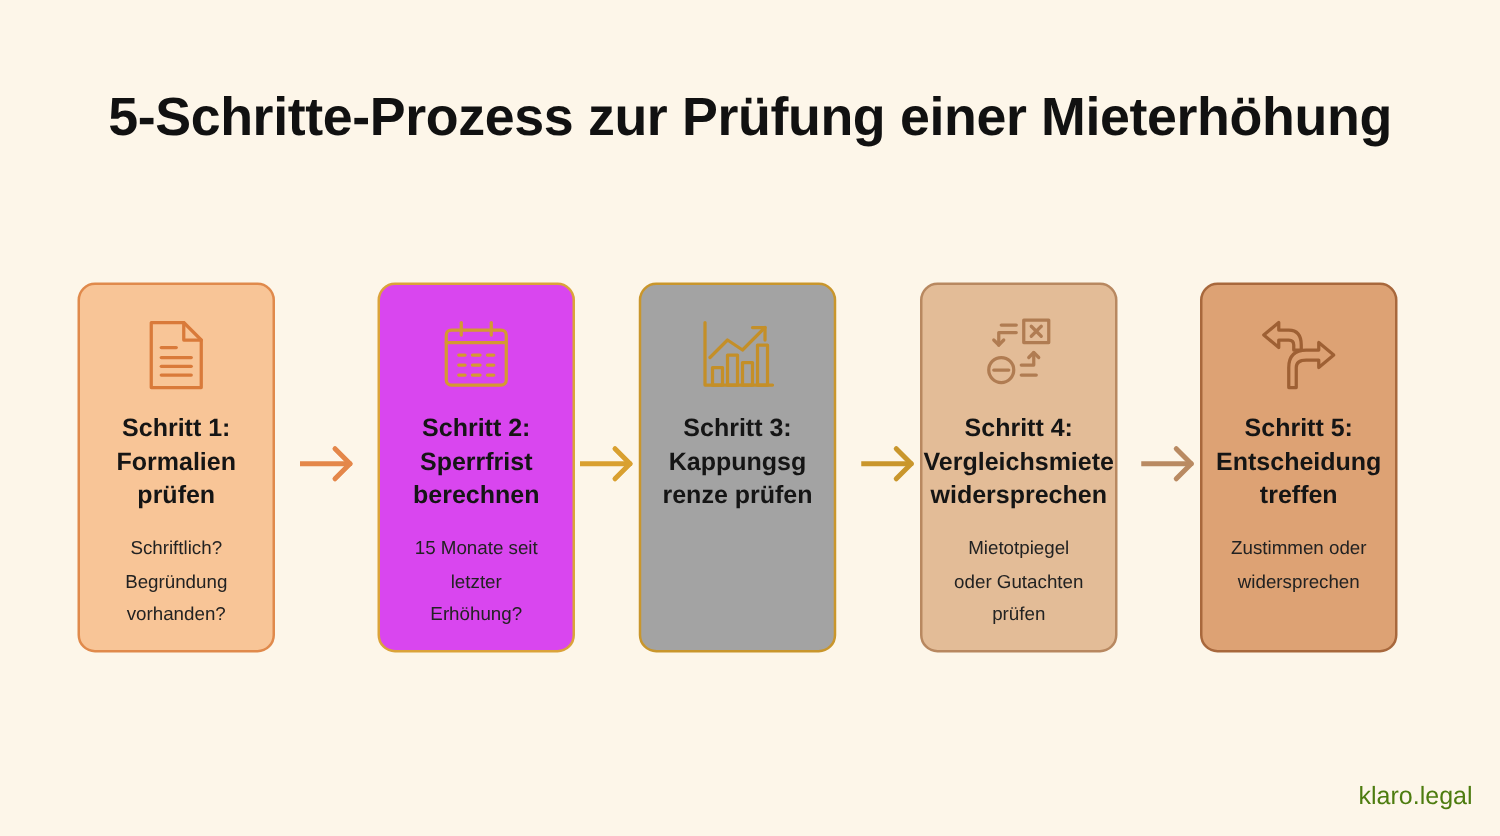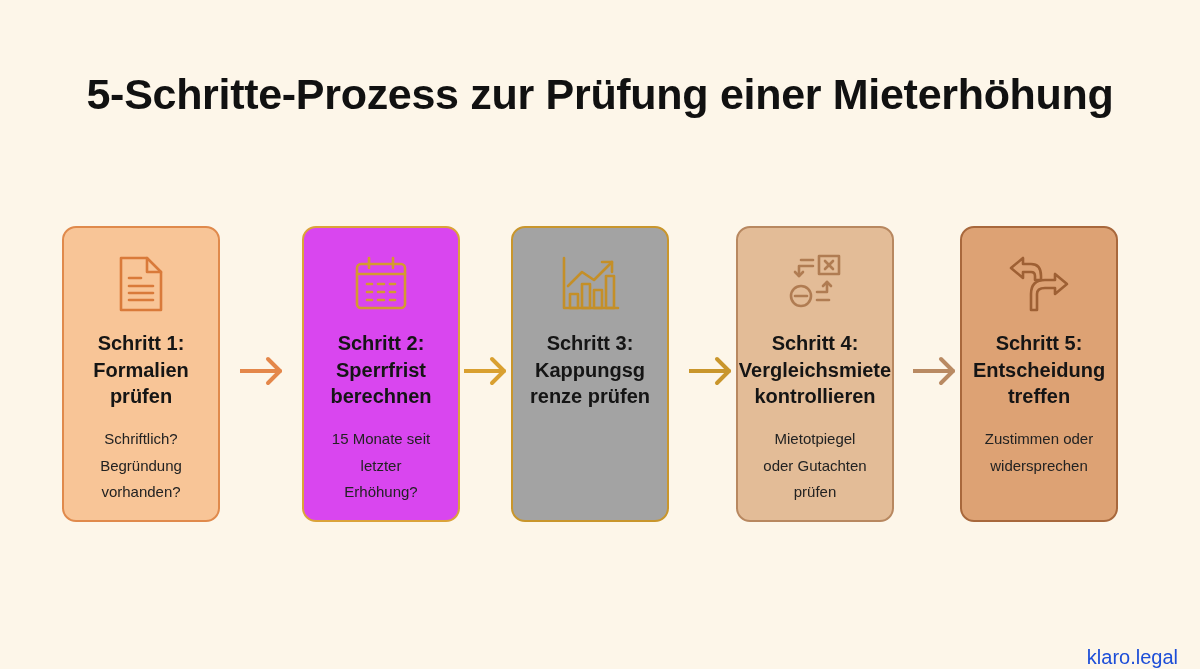--- a/index.html
+++ b/index.html
@@ -25,22 +25,22 @@
     font-weight: bold; font-size: 20px; line-height: 26.5px; color: #151515;
     white-space: pre-line;
   }
   .card .desc {
     position: absolute; top: 198px; left: 0; right: 0;
     font-size: 15px; line-height: 26.5px; color: #222;
     white-space: pre-line;
   }
   .arrow { position: absolute; top: 356px; width: 46px; height: 30px; }
   .watermark {
-    position: absolute; right: 22px; bottom: 0;
-    font-size: 20px; color: #1d4ed8;
+    position: absolute; right: 22px; bottom: 20px;
+    font-size: 20px; color: #4d7c0f;
   }
 </style>
 </head>
 <body>
 
 <div class="title">5-Schritte-Prozess zur Prüfung einer Mieterhöhung</div>
 
 <div class="card" style="left:62px;background:#f8c597;border-color:#e08a4c;">
   <div class="icon">
     <svg width="50" height="60" viewBox="0 0 50 60" fill="none" stroke="#d97a3a" stroke-width="2.6" stroke-linejoin="round" stroke-linecap="round">
@@ -135,21 +135,21 @@
         <line x1="48" y1="7" x2="40" y2="15"></line>
       <circle cx="16" cy="42" r="10"></circle>
         <line x1="10" y1="42" x2="22" y2="42"></line>
       <path d="M32 38 H42 V28"></path>
         <polyline points="38,32 42,28 46,32"></polyline>
       <line x1="32" y1="46" x2="44" y2="46"></line>
     </svg>
   </div>
   <div class="head">Schritt 4:
 Vergleichsmiete
-kontrollieren</div>
+widersprechen</div>
   <div class="desc">Mietotpiegel
 oder Gutachten
 prüfen</div>
 </div>
 
 <div class="arrow" style="left:913px;">
   <svg width="46" height="30" viewBox="0 0 46 30" fill="none" stroke="#b98a62" stroke-width="4" stroke-linecap="round" stroke-linejoin="round">
     <line x1="0" y1="15" x2="40" y2="15"></line>
       <polyline points="28,3 40,15 28,27"></polyline>
   </svg>

